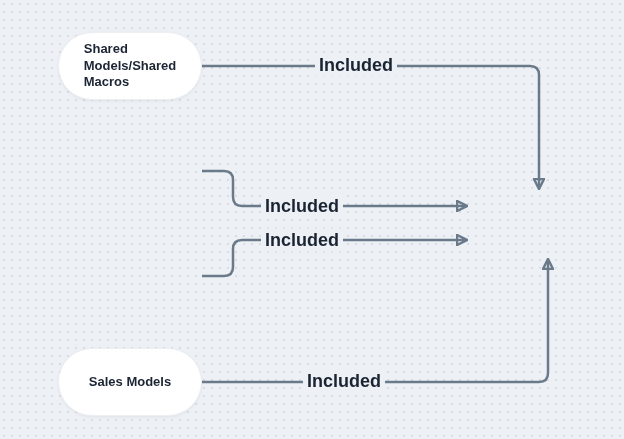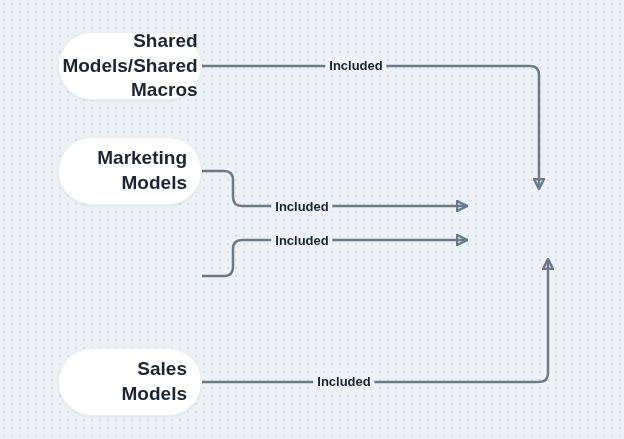--- a/index.html
+++ b/index.html
@@ -23,38 +23,38 @@
   .edges{position:absolute;left:0;top:0;width:624px;height:439px;}
   .edges path{stroke:var(--edge);stroke-width:2.5;fill:none;}
   .arrowhead{fill:var(--edge);}
   .node{
     position:absolute;
     background:var(--node-fill);
     border:1px solid var(--node-border);
     border-radius:34px;
     box-shadow:0 1px 3px rgba(27,36,48,0.06);
     display:flex;align-items:center;justify-content:center;
-    text-align:right;
+    text-align:left;
     color:var(--text);
-    font-size:19px;font-weight:600;line-height:1.3;
+    font-size:13px;font-weight:600;line-height:1.3;
     white-space:pre-line;
     box-sizing:border-box;
     padding:0 14px;
   }
   .n1{left:58px;top:32px;width:144px;height:68px;}
   .n2{left:58px;top:137px;width:144px;height:68px;}
   .n3{left:58px;top:242px;width:144px;height:68px;}
   .n4{left:58px;top:348px;width:144px;height:68px;}
   .n5{left:470px;top:192px;width:138px;height:64px;}
   .edge-label{
     position:absolute;
     transform:translate(-50%,-50%);
     background:var(--bg);
     color:var(--text);
-    font-size:13px;font-weight:600;
+    font-size:18px;font-weight:600;
     padding:1px 4px;
     white-space:nowrap;
   }
   .l1{left:356px;top:65px;}
   .l2{left:302px;top:206px;}
   .l3{left:302px;top:240px;}
   .l4{left:344px;top:381px;}
 </style>
 </head>
 <body>
@@ -69,21 +69,20 @@
     </defs>
     <path d="M 202 66 H 530 Q 539 66 539 75 V 188" marker-end="url(#arrow)"></path>
     <path d="M 202 171 H 224 Q 233 171 233 180 V 197 Q 233 206 242 206 H 466" marker-end="url(#arrow)"></path>
     <path d="M 202 276 H 224 Q 233 276 233 267 V 249 Q 233 240 242 240 H 466" marker-end="url(#arrow)"></path>
     <path d="M 202 382 H 539 Q 548 382 548 373 V 260" marker-end="url(#arrow)"></path>
   </svg>
 
   <div class="node n1">Shared
 Models/Shared
 Macros</div>
-  <div class="node n2">Marketing Models</div>
   <div class="node n4">Sales Models</div>
 
   <span class="edge-label l1">Included</span>
   <span class="edge-label l2">Included</span>
   <span class="edge-label l3">Included</span>
   <span class="edge-label l4">Included</span>
 
 </div>
 
 </body></html>

